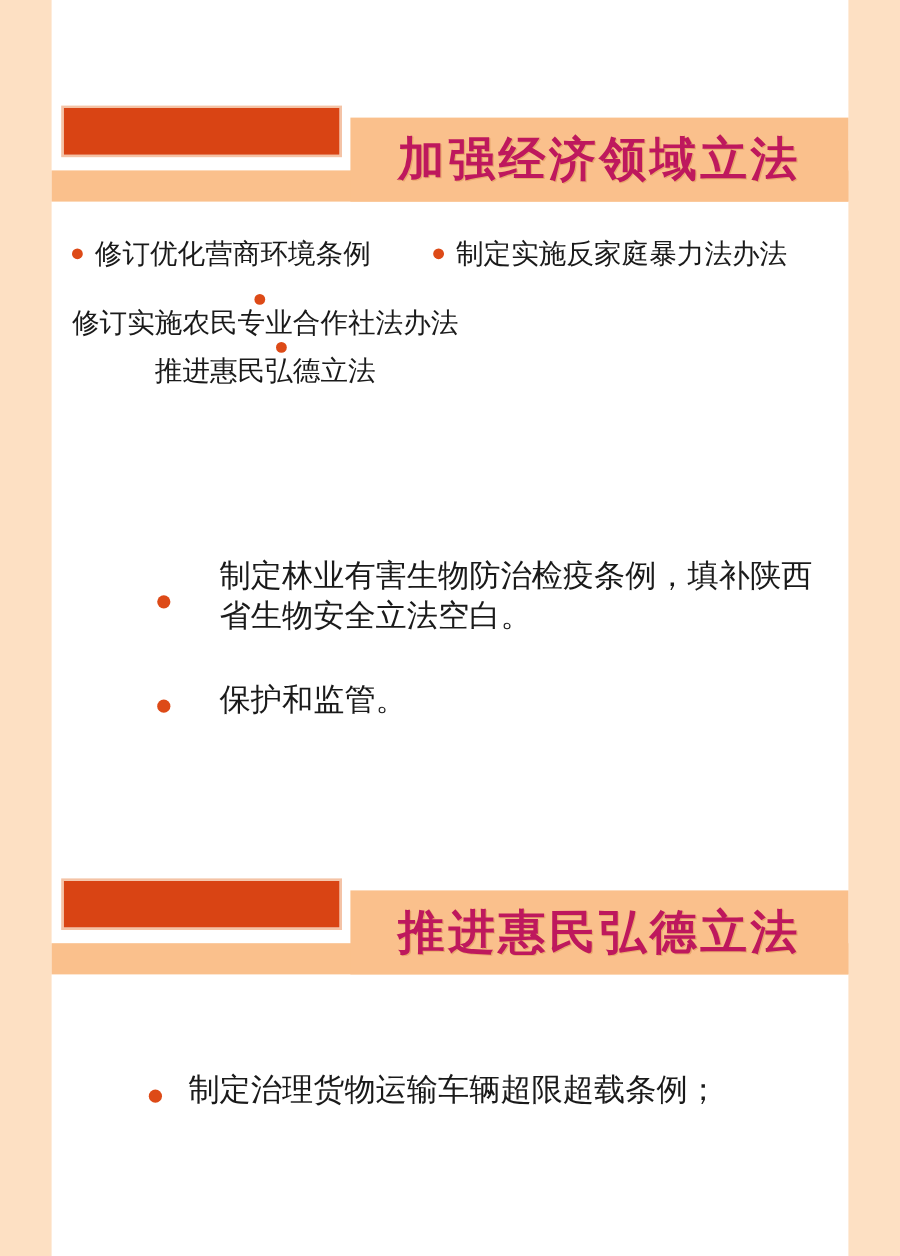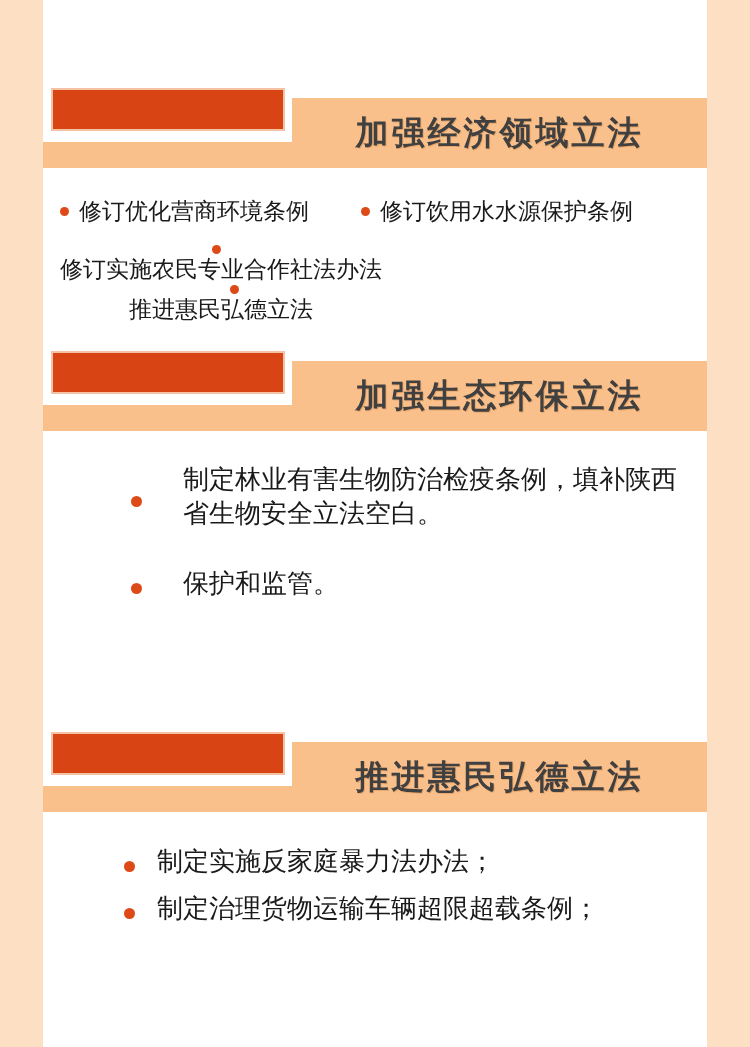--- a/index.html
+++ b/index.html
@@ -17,21 +17,21 @@
   .red-block {
     position: absolute; top: 0; left: 10px; width: 230px; height: 39px;
     background: #D94414; outline: 2px solid #F4C3A6;
   }
   .banner-title {
     position: absolute; top: 8px; left: 249px; right: 0; height: 70px;
     background: #FAC08C; display: flex; align-items: center; justify-content: center;
   }
   .banner-strip { position: absolute; top: 52px; left: 0; right: 0; height: 26px; background: #FAC08C; }
   .sec-title {
-    margin: 0; color: #404040; font-size: 33px; font-weight: 800; letter-spacing: 3px;
+    margin: 0; color: #be185d; font-size: 39px; font-weight: 800; letter-spacing: 3px;
     text-shadow: 1px 1px 0 rgba(200,120,50,0.35);
   }
 
   #hdr1 { top: 90px; }
   #hdr2 { top: 353px; }
   #hdr3 { top: 734px; }
 
   .dot { display: inline-block; border-radius: 50%; background: #DD4A17; flex: 0 0 auto; }
 
   
@@ -74,36 +74,29 @@
       <div class="banner-title">
         <h2 class="sec-title">加强经济领域立法</h2>
       </div>
       <div class="red-block"></div>
     </div>
 
     <div class="s1-row" id="s1-row1">
       <span class="dot"></span>
       <span>修订优化营商环境条例</span>
       <span class="dot dot2"></span>
-      <span>修订饮用水水源保护条例</span>
+      <span>制定实施反家庭暴力法办法</span>
     </div>
     <div class="s1-row" id="s1-row2">
       <span class="dot"></span>
       <span>修订实施农民专业合作社法办法</span>
       <span class="dot dot2"></span>
       <span>推进惠民弘德立法</span>
     </div>
 
-    <div class="sec-header" id="hdr2">
-      <div class="banner-strip"></div>
-      <div class="banner-title">
-        <h2 class="sec-title">加强生态环保立法</h2>
-      </div>
-      <div class="red-block"></div>
-    </div>
 
     <div class="bullet s2" id="s2-b1">
       <span class="dot"></span>
       <div class="lines">
         <div>制定林业有害生物防治检疫条例，填补陕西</div>
         <div>省生物安全立法空白。</div>
       </div>
     </div>
     <div class="bullet s2" id="s2-b2">
       <span class="dot"></span>
@@ -113,23 +106,19 @@
     </div>
 
     <div class="sec-header" id="hdr3">
       <div class="banner-strip"></div>
       <div class="banner-title">
         <h2 class="sec-title">推进惠民弘德立法</h2>
       </div>
       <div class="red-block"></div>
     </div>
 
-    <div class="bullet s3" id="s3-b1">
-      <span class="dot"></span>
-      <div class="lines">制定实施反家庭暴力法办法；</div>
-    </div>
     <div class="bullet s3" id="s3-b2">
       <span class="dot"></span>
       <div class="lines">制定治理货物运输车辆超限超载条例；</div>
     </div>
 
   </div>
 </div>
 
 </body></html>

